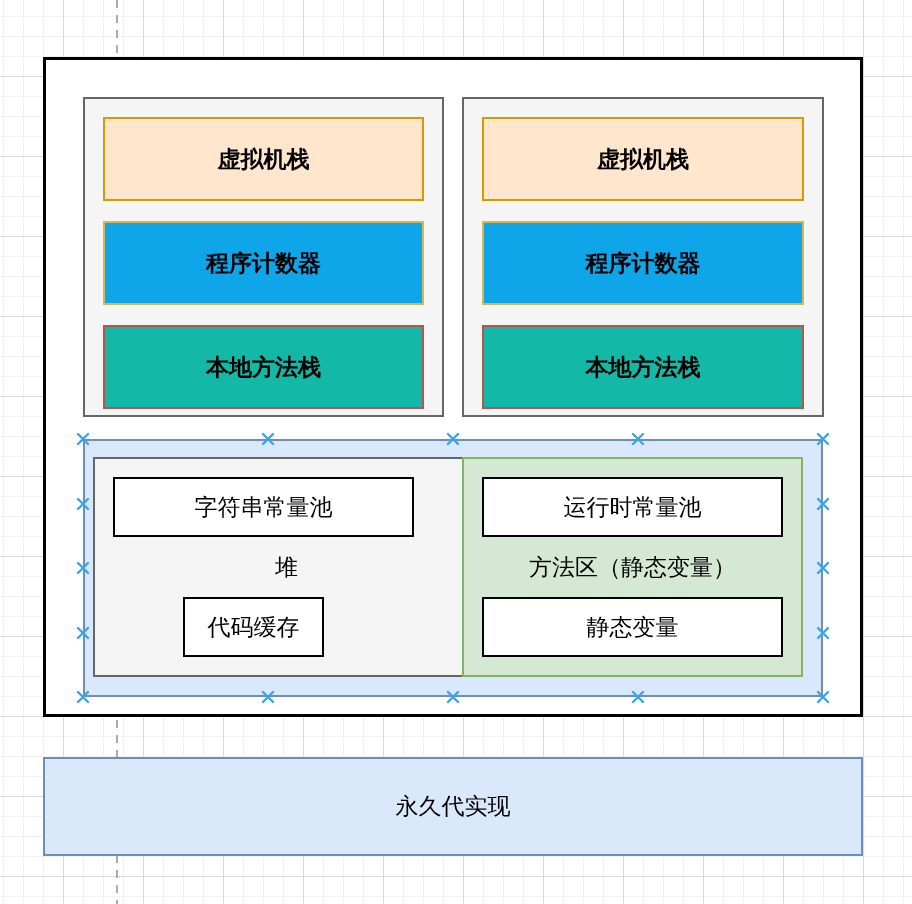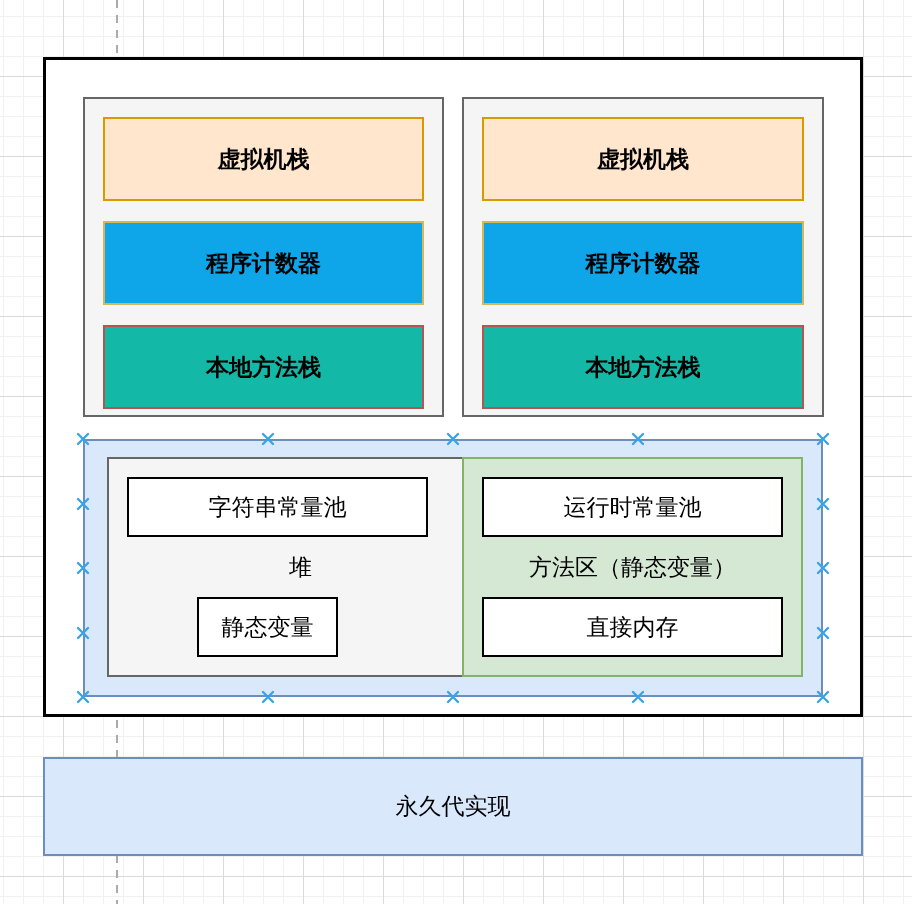--- a/index.html
+++ b/index.html
@@ -46,21 +46,21 @@
   }
   .stack-box { flex: 0 0 80px; height: 80px; border: 2px solid; font-weight: bold; }
   .box-orange { background: #ffe6cc; border-color: #d79b00; }
   .box-yellow { background: #0ea5e9; border-color: #d6b656; }
   .box-red    { background: #14b8a6; border-color: #b85450; }
 
   .runtime-area {
     left: 37px; top: 379px; width: 740px; height: 258px;
     background: #dae8fc; border: 2px solid #6c8ebf;
   }
-  .heap-panel   { left: 22px;  top: 16px; width: 387px; height: 220px; }
+  .heap-panel   { left: 8px;  top: 16px; width: 387px; height: 220px; }
   .method-panel { left: 377px; top: 16px; width: 341px; height: 220px;
                   background: #d5e8d4; border: 2px solid #82b366; }
   .white-box { background: #ffffff; border: 2px solid #000000; }
   .pool-box-wide   { left: 18px; top: 18px;  width: 301px; height: 60px; }
   .area-mid-label  { left: 0; top: 78px; width: 100%; height: 60px; }
   .static-box      { left: 88px; top: 138px; width: 141px; height: 60px; }
   .code-box        { left: 18px; top: 138px; width: 301px; height: 60px; }
 
   .direct-memory-bar {
     left: 43px; top: 757px; width: 820px; height: 99px;
@@ -104,33 +104,33 @@
   <div class="shape runtime-area" id="runtime-area">
 
     <div class="shape gray-panel heap-panel">
       <div class="shape white-box pool-box-wide center">
         <span class="label">字符串常量池</span>
       </div>
       <div class="shape area-mid-label center">
         <span class="label">堆</span>
       </div>
       <div class="shape white-box static-box center">
-        <span class="label">静态变量</span>
+        <span class="label">代码缓存</span>
       </div>
     </div>
 
     <div class="shape method-panel">
       <div class="shape white-box pool-box-wide center">
         <span class="label">运行时常量池</span>
       </div>
       <div class="shape area-mid-label center">
         <span class="label">方法区（静态变量）</span>
       </div>
       <div class="shape white-box code-box center">
-        <span class="label">直接内存</span>
+        <span class="label">静态变量</span>
       </div>
     </div>
 
   </div>
 </div>
 
 <div class="shape direct-memory-bar center">
   <span class="label">永久代实现</span>
 </div>
 

